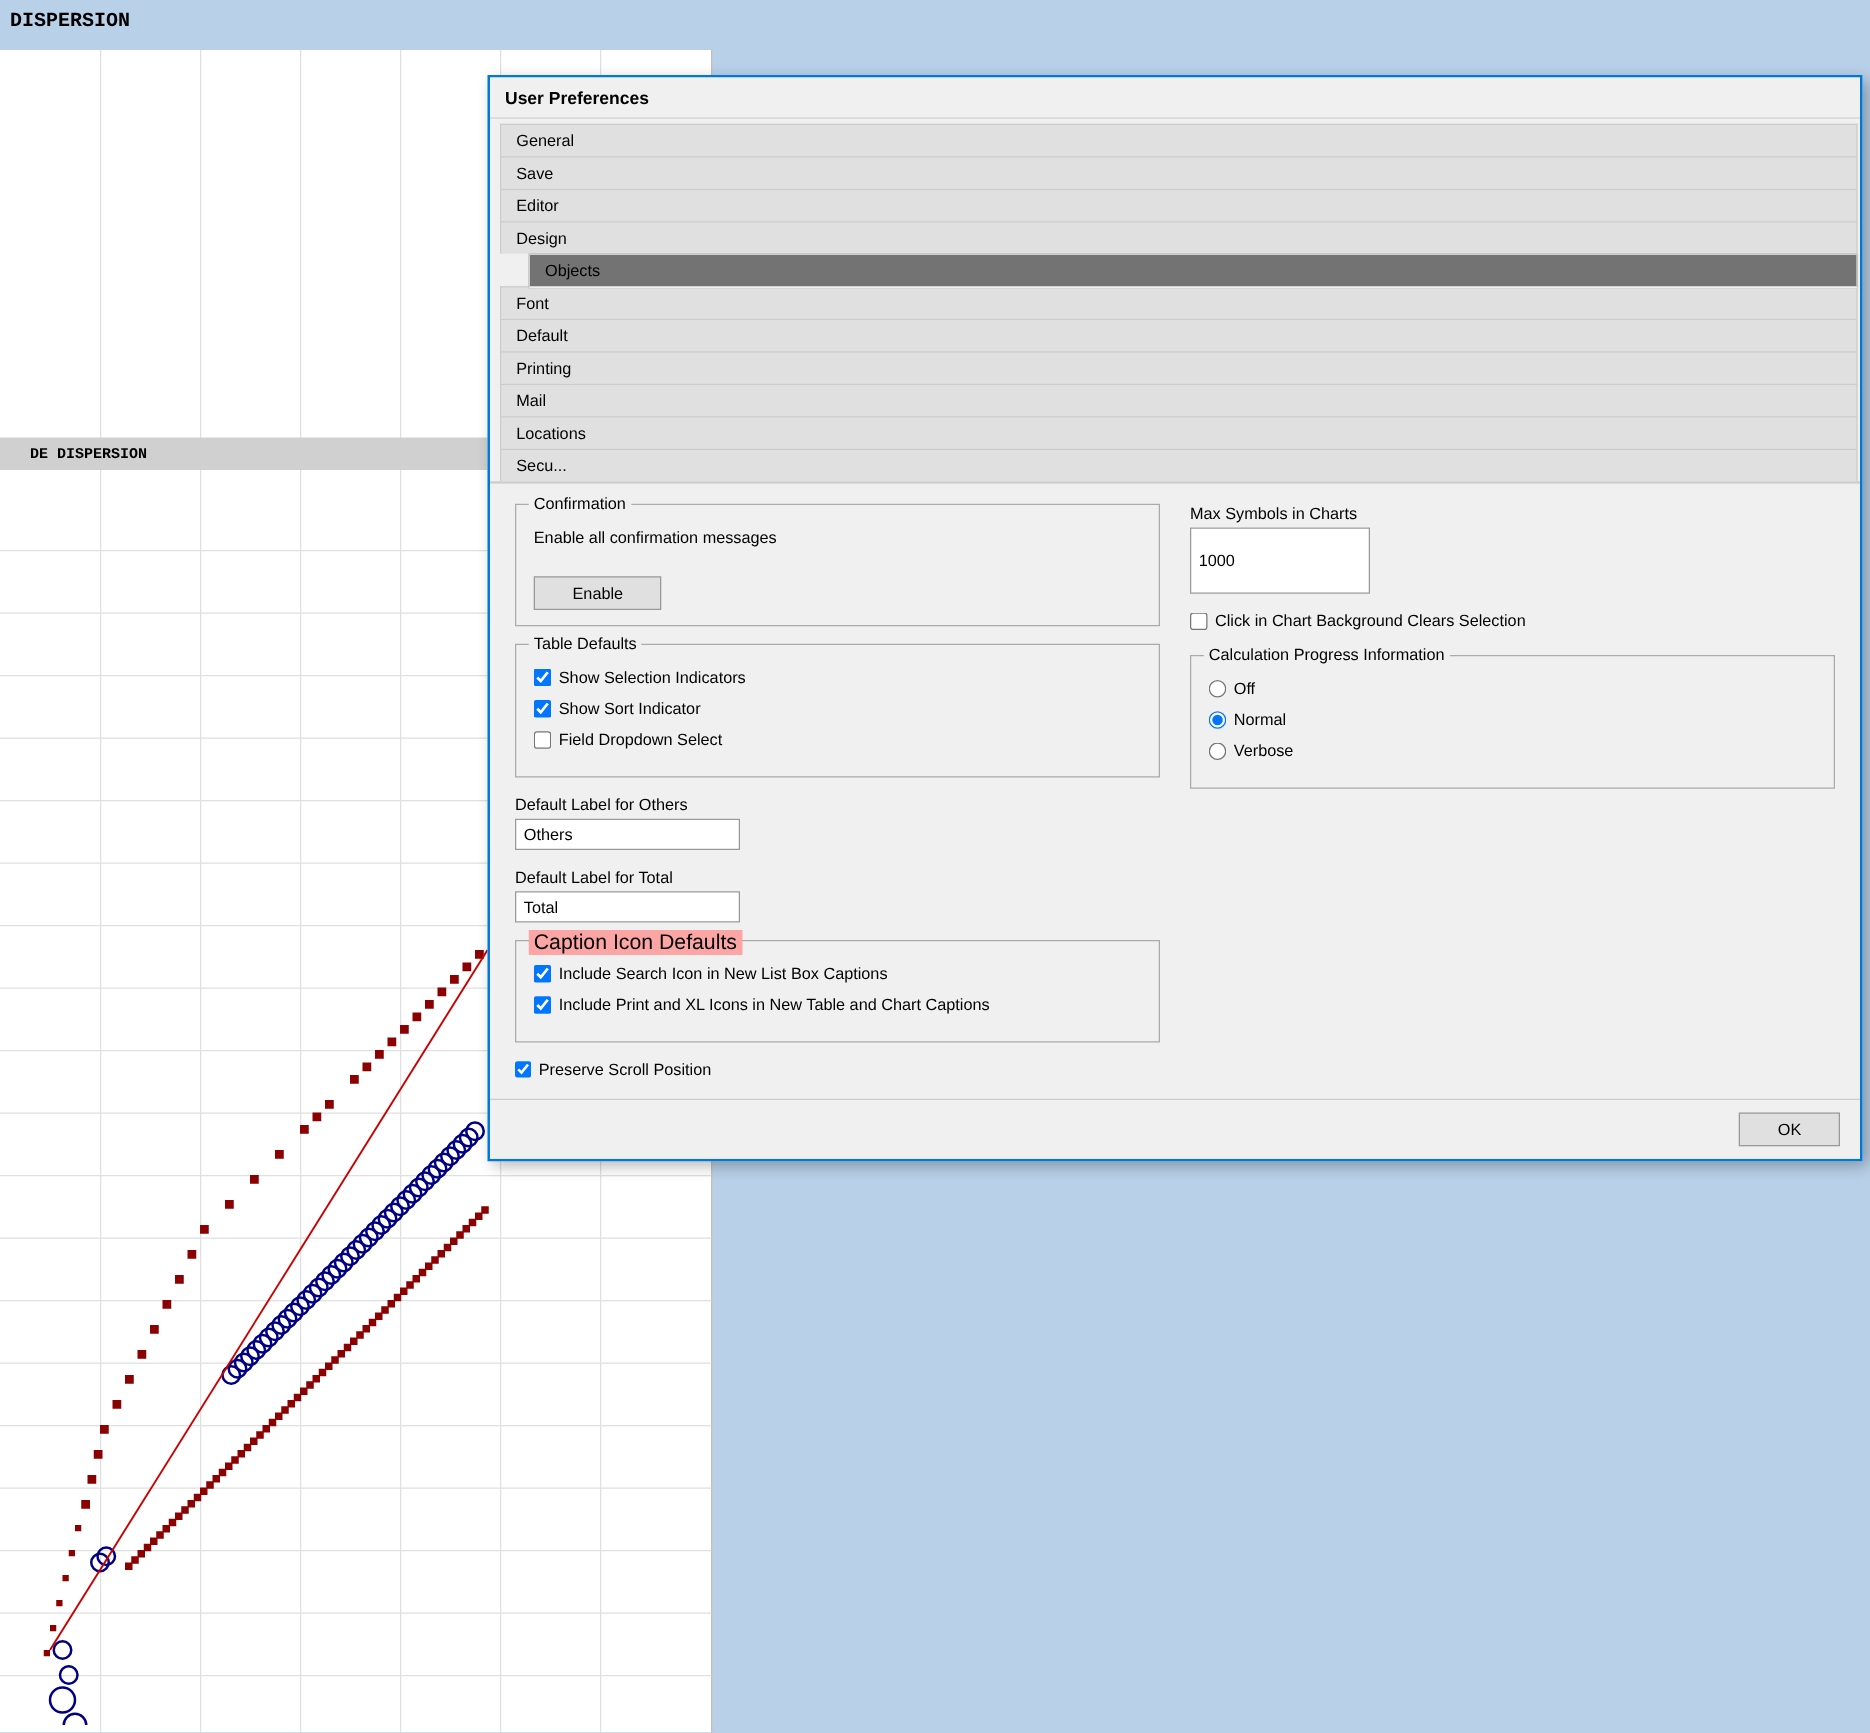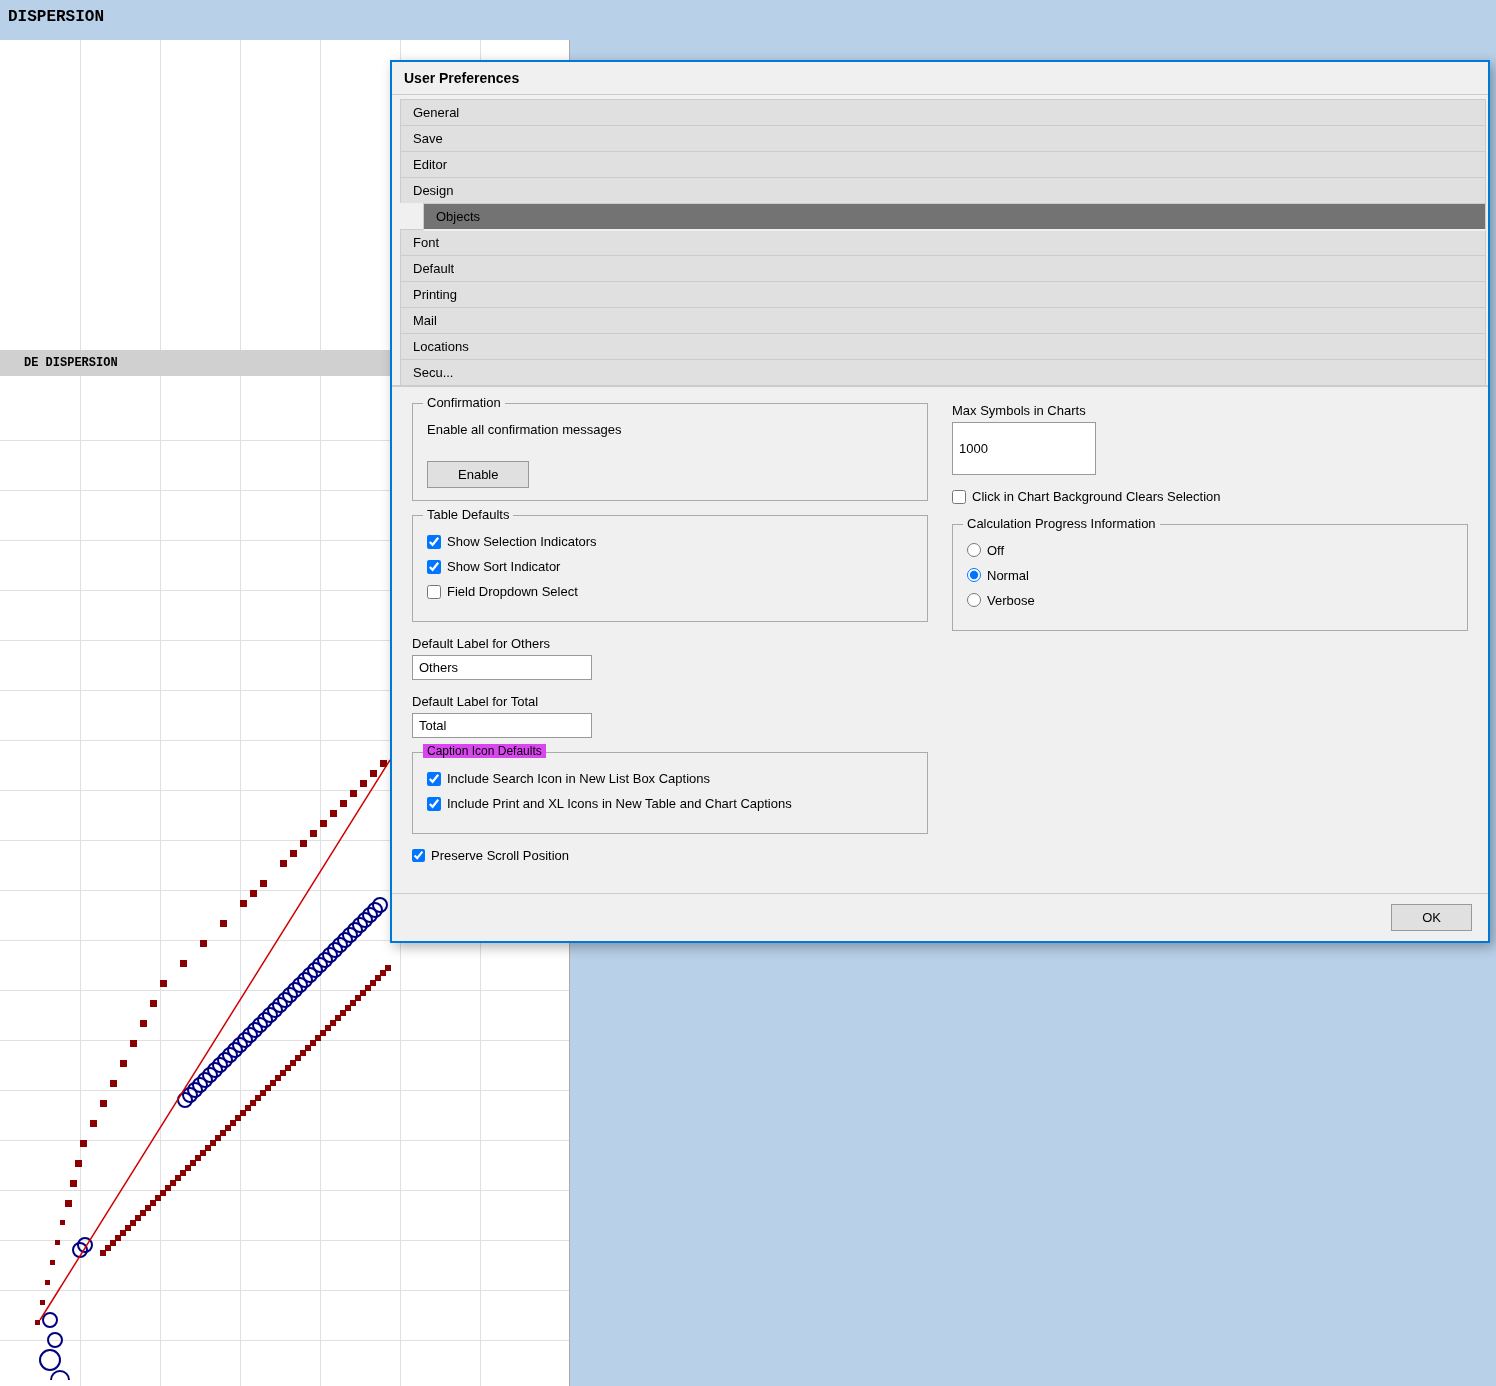--- a/index.html
+++ b/index.html
@@ -165,20 +165,21 @@
     }
 
     .checkbox-row input[type="checkbox"] {
       width: 14px; height: 14px;
       cursor: pointer;
     }
 
     
     .radio-row {
       display: flex;
+      align-items: center;
       gap: 6px;
       margin-bottom: 10px;
       font-size: 13px;
     }
 
     .radio-row input[type="radio"] {
       width: 14px; height: 14px;
       cursor: pointer;
     }
 
@@ -250,31 +251,30 @@
       border: 1px solid #aaa;
       padding: 12px 14px;
       margin-bottom: 14px;
       position: relative;
       background: #f0f0f0;
     }
 
     .caption-title {
       position: absolute;
       top: -9px; left: 10px;
-      background: #d946ef;
+      background: #fca5a5;
       padding: 0 4px;
-      font-size: 12px;
+      font-size: 17px;
     }
 
     
     .preserve-scroll-row {
       display: flex;
       align-items: center;
       gap: 6px;
-      margin-bottom: 14px;
       font-size: 13px;
     }
 
     
     .dialog-footer {
       display: flex;
       justify-content: flex-end;
       padding: 10px 16px;
       border-top: 1px solid #ccc;
       background: #f0f0f0;

